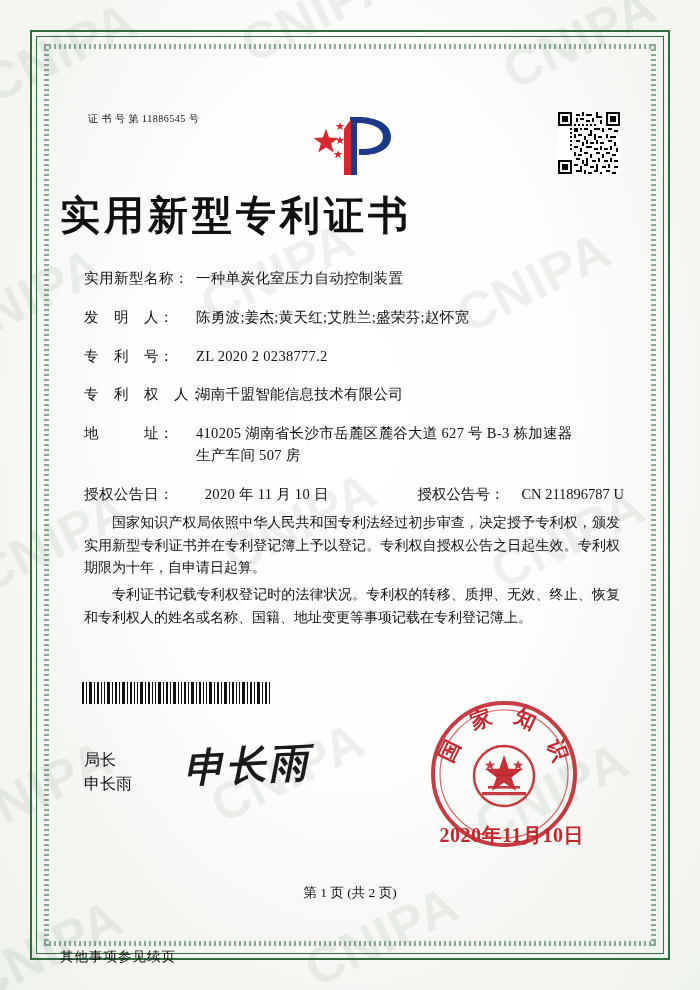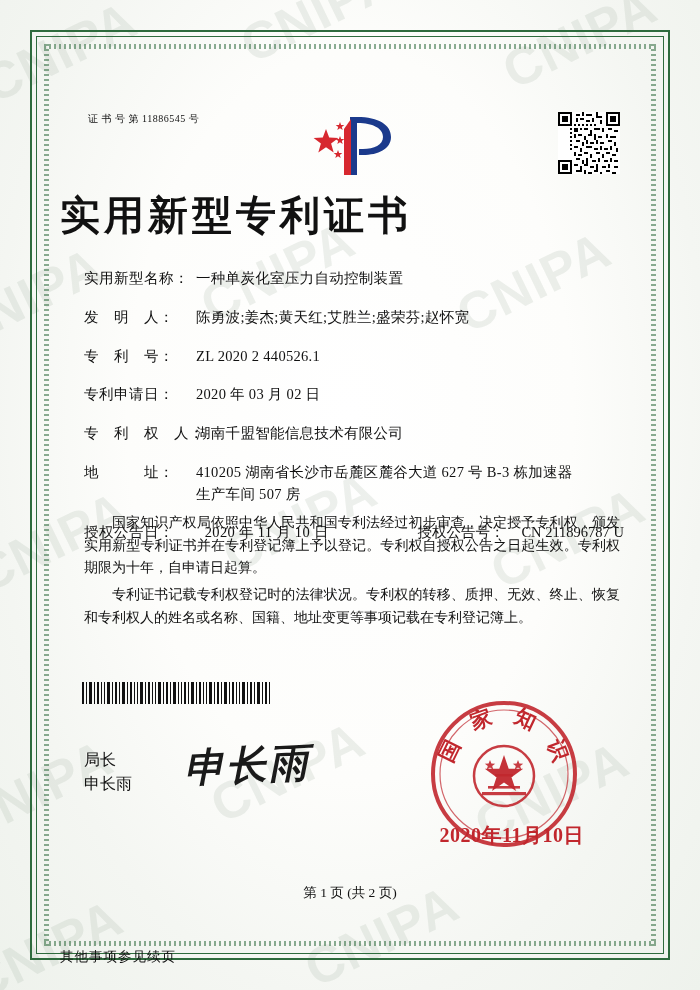--- a/index.html
+++ b/index.html
@@ -431,25 +431,21 @@
       <div class="field-row">
         <div class="field-label">实用新型名称：</div>
         <div class="field-value">一种单炭化室压力自动控制装置</div>
       </div>
       <div class="field-row">
         <div class="field-label">发　明　人：</div>
         <div class="field-value">陈勇波;姜杰;黄天红;艾胜兰;盛荣芬;赵怀宽</div>
       </div>
       <div class="field-row">
         <div class="field-label">专　利　号：</div>
-        <div class="field-value">ZL 2020 2 440526.1</div>
-      </div>
-      <div class="field-row">
-        <div class="field-label">专利申请日：</div>
-        <div class="field-value">2020 年 03 月 02 日</div>
+        <div class="field-value">ZL 2020 2 0238777.2</div>
       </div>
       <div class="field-row">
         <div class="field-label">专　利　权　人：</div>
         <div class="field-value">湖南千盟智能信息技术有限公司</div>
       </div>
       <div class="field-row">
         <div class="field-label">地　　　址：</div>
         <div class="field-value">
           <span>410205 湖南省长沙市岳麓区麓谷大道 627 号 B-3 栋加速器</span>
           <span class="line2">生产车间 507 房</span>

